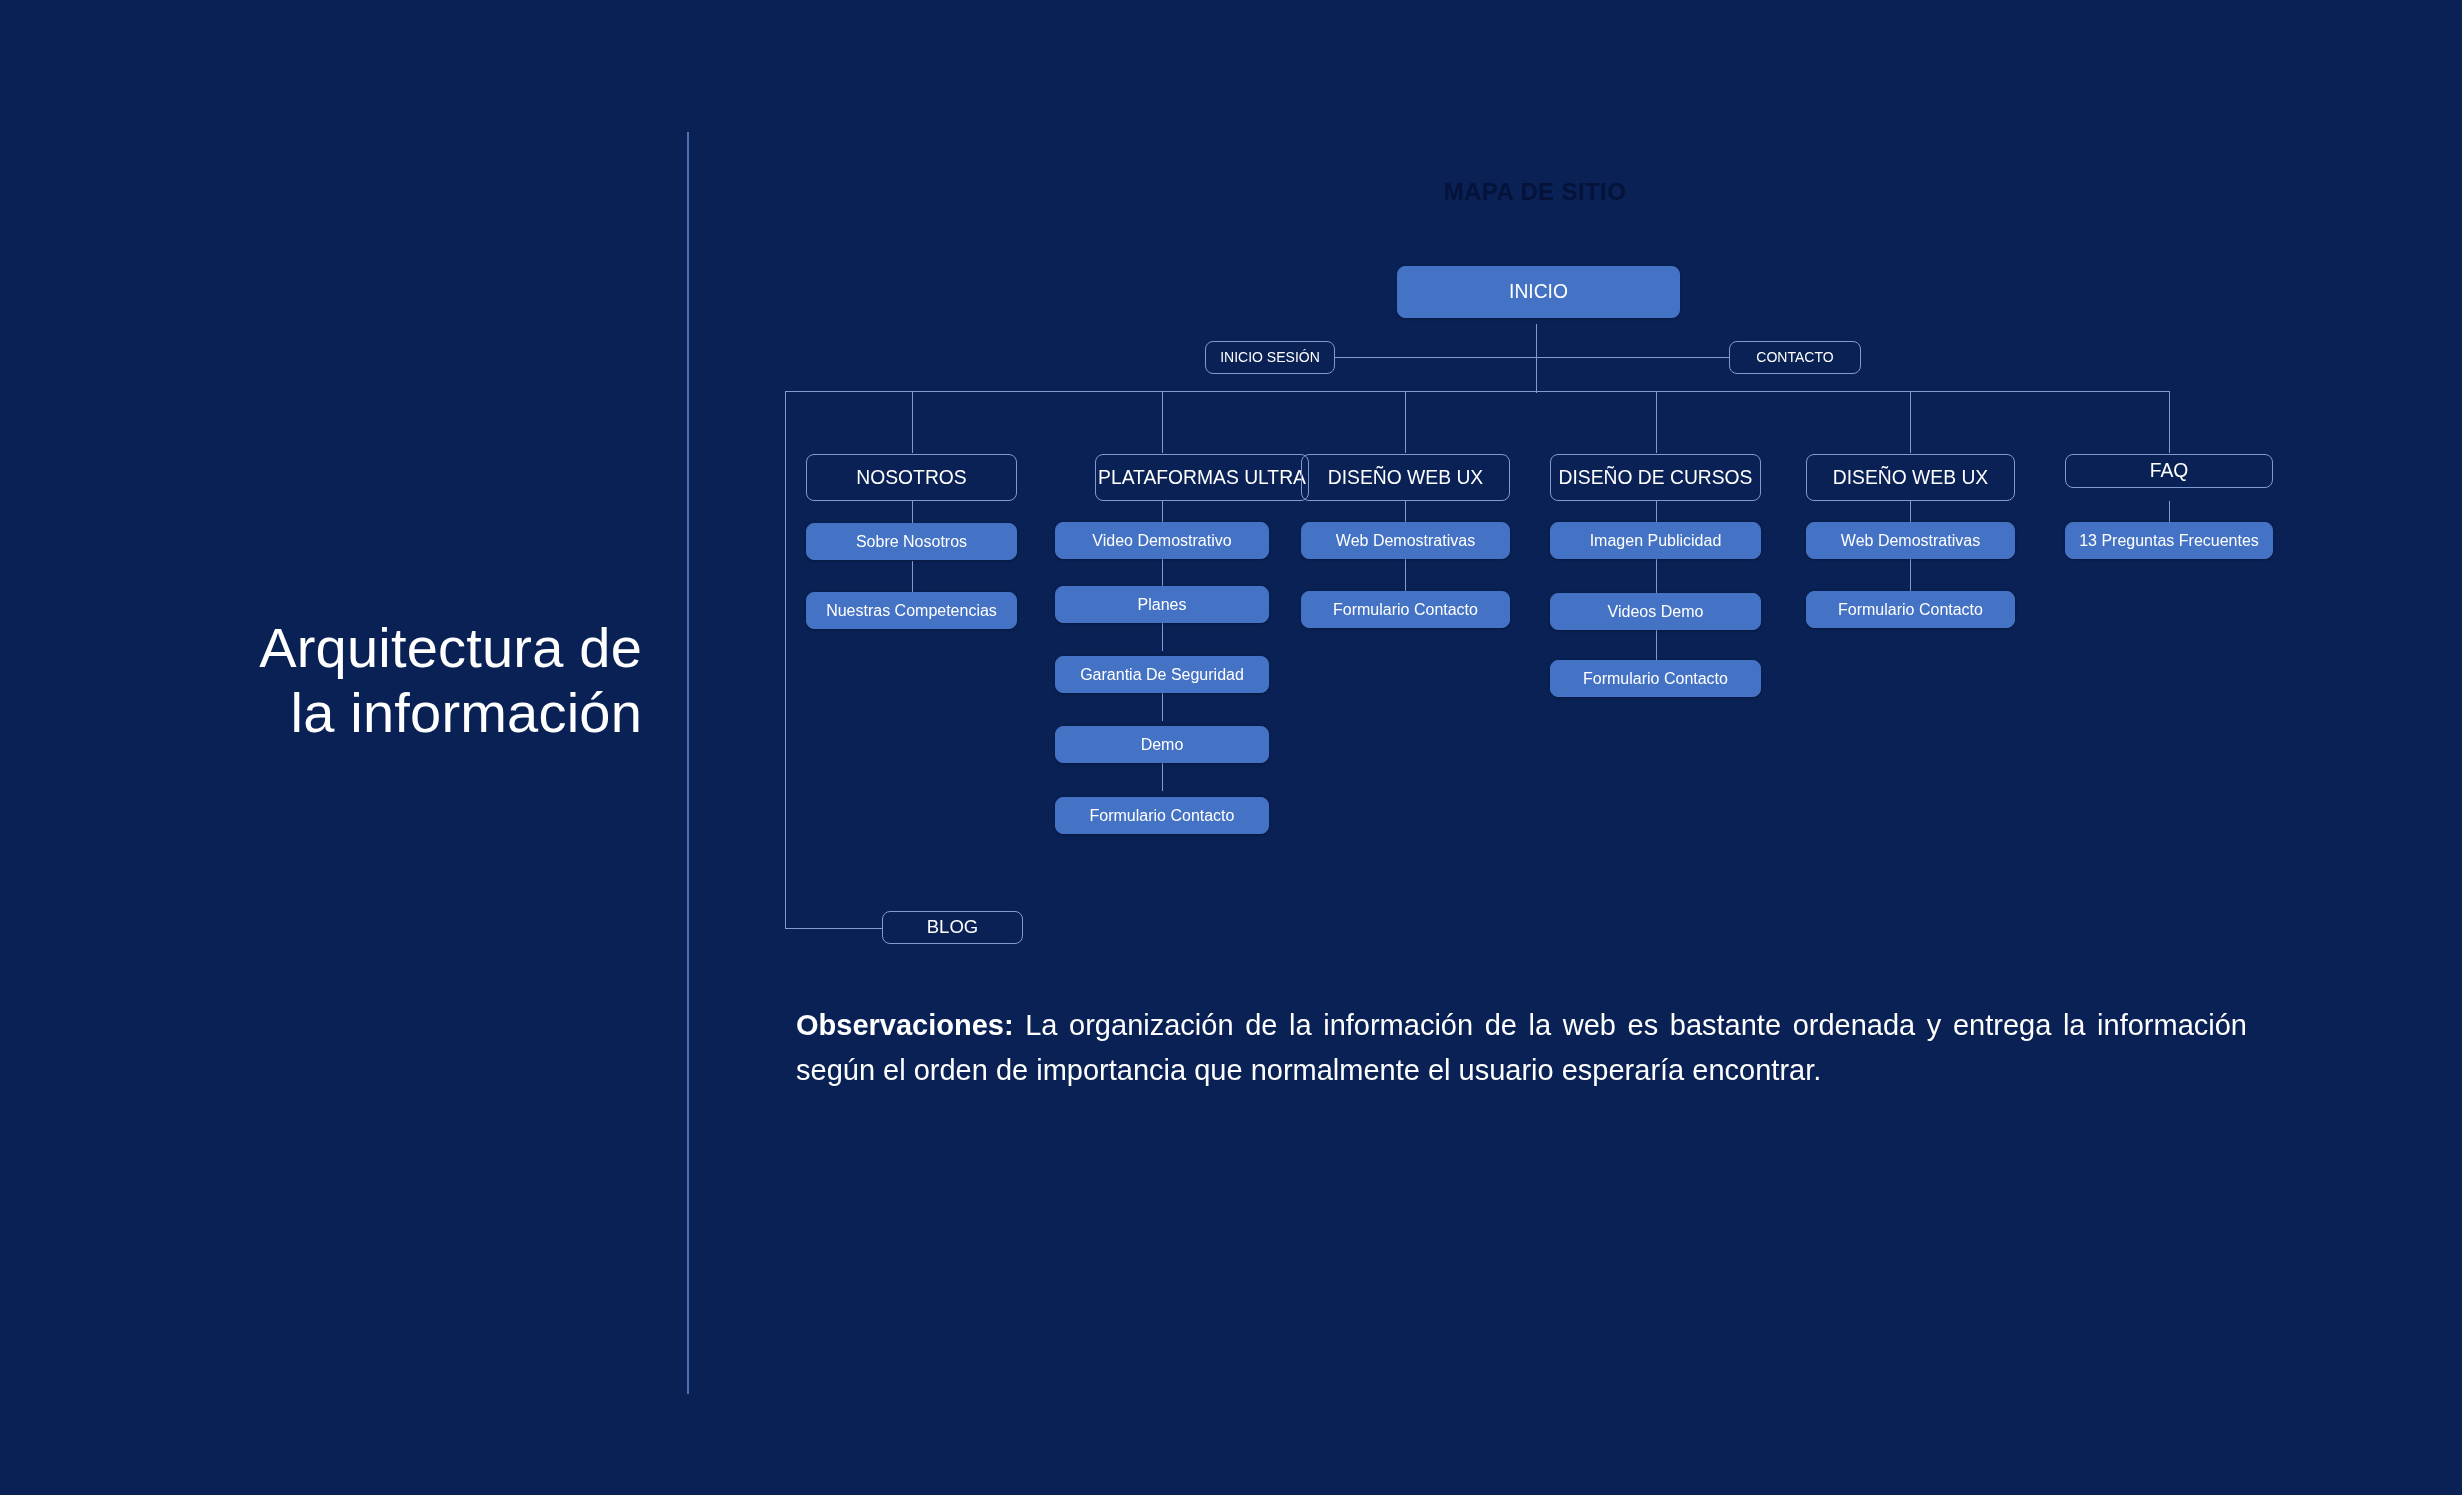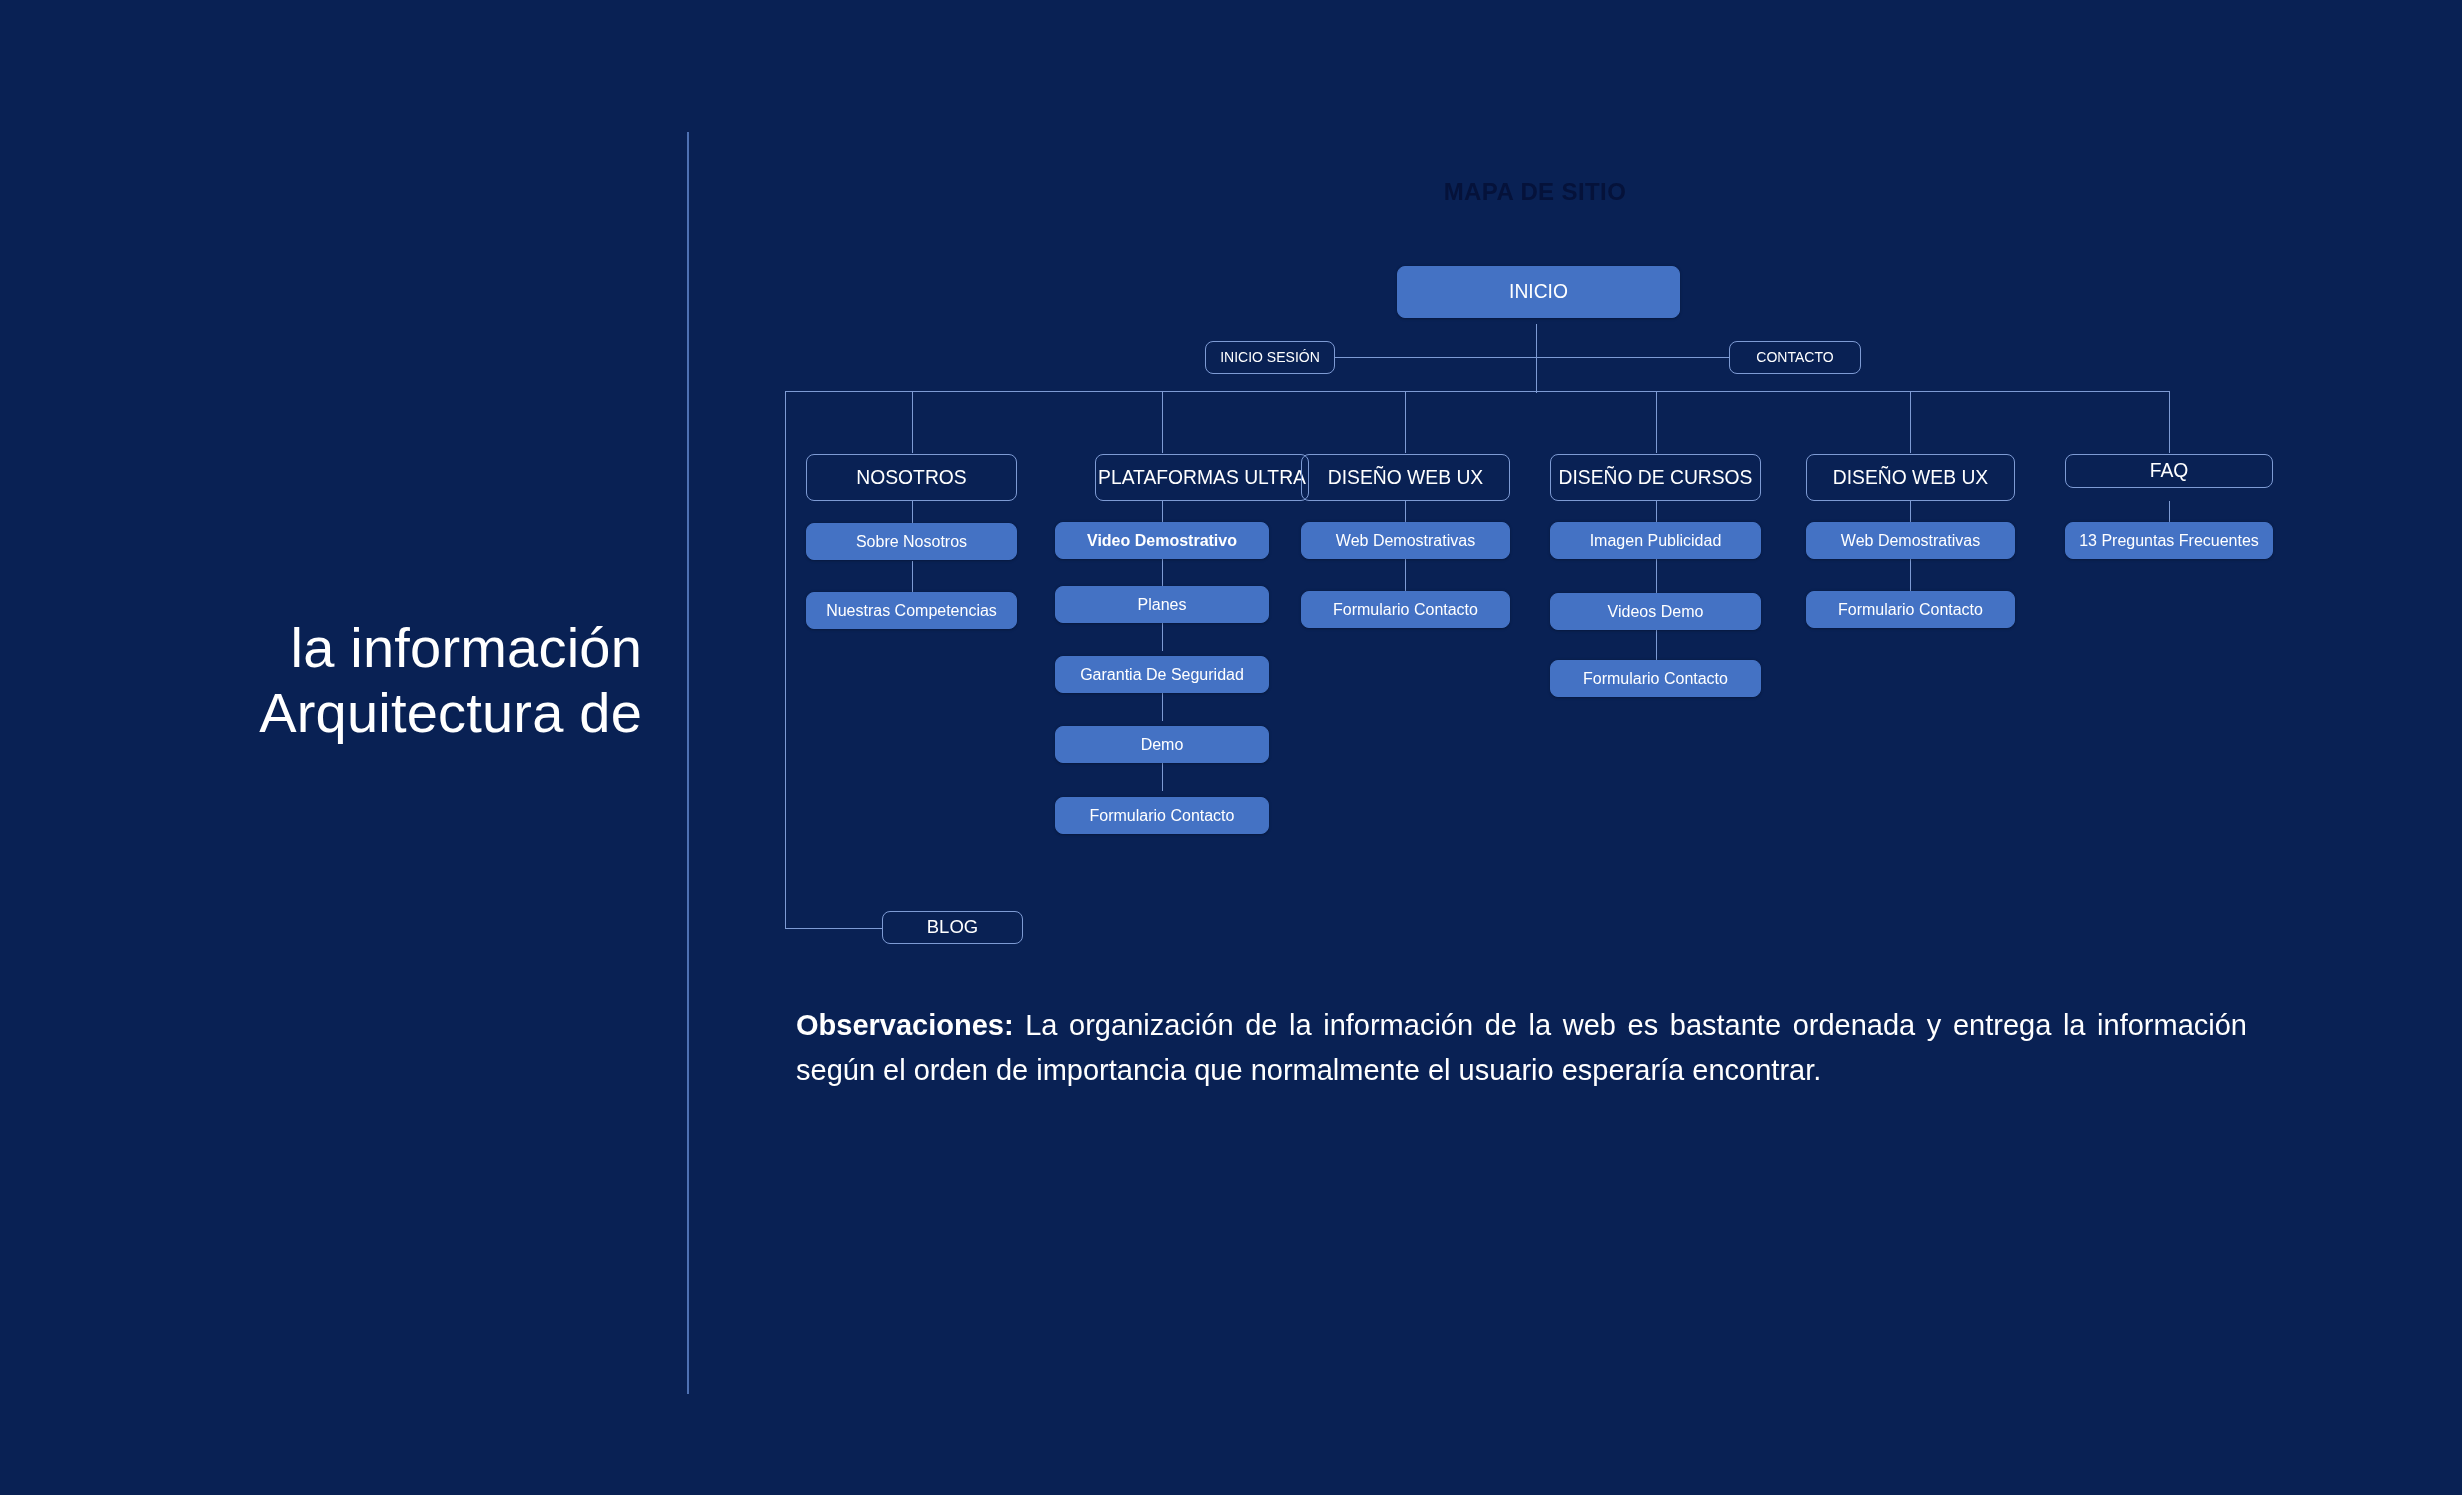--- a/index.html
+++ b/index.html
@@ -96,22 +96,22 @@
   .copy b { font-weight: bold; }
 </style>
 </head>
 <body>
 
 <div class="slide">
 
   <div class="divider"></div>
 
   <div class="left-title">
+    <div>Arquitectura de</div>
     <div>la información</div>
-    <div>Arquitectura de</div>
   </div>
 
   <div class="map-title">MAPA DE SITIO</div>
 
   <div class="line v" style="left:1536px; top:324px; height:69px;"></div>
 
   <div class="line h" style="left:1335px; top:357px; width:394px;"></div>
 
   <div class="line h" style="left:785px; top:391px; width:1385px;"></div>
 
@@ -155,21 +155,21 @@
   <div class="node outline n-head" style="left:806px; top:454px; width:211px; height:47px;">NOSOTROS</div>
   <div class="node outline n-head" style="left:1055px; top:454px; width:214px; height:47px;margin-left:40px;">PLATAFORMAS ULTRA</div>
   <div class="node outline n-head" style="left:1301px; top:454px; width:209px; height:47px;">DISEÑO WEB UX</div>
   <div class="node outline n-head" style="left:1550px; top:454px; width:211px; height:47px;">DISEÑO DE CURSOS</div>
   <div class="node outline n-head" style="left:1806px; top:454px; width:209px; height:47px;">DISEÑO WEB UX</div>
   <div class="node outline n-head" style="left:2065px; top:454px; width:208px; height:34px;">FAQ</div>
 
   <div class="node filled n-leaf" style="left:806px; top:523px; width:211px; height:37px;">Sobre Nosotros</div>
   <div class="node filled n-leaf" style="left:806px; top:592px; width:211px; height:37px;">Nuestras Competencias</div>
 
-  <div class="node filled n-leaf" style="left:1055px; top:522px; width:214px; height:37px;font-weight:bold;">Video Demostrativo</div>
+  <div class="node filled n-leaf" style="left:1055px; top:522px; width:214px; height:37px;">Video Demostrativo</div>
   <div class="node filled n-leaf" style="left:1055px; top:586px; width:214px; height:37px;">Planes</div>
   <div class="node filled n-leaf" style="left:1055px; top:656px; width:214px; height:37px;">Garantia De Seguridad</div>
   <div class="node filled n-leaf" style="left:1055px; top:726px; width:214px; height:37px;">Demo</div>
   <div class="node filled n-leaf" style="left:1055px; top:797px; width:214px; height:37px;">Formulario Contacto</div>
 
   <div class="node filled n-leaf" style="left:1301px; top:522px; width:209px; height:37px;">Web Demostrativas</div>
   <div class="node filled n-leaf" style="left:1301px; top:591px; width:209px; height:37px;">Formulario Contacto</div>
 
   <div class="node filled n-leaf" style="left:1550px; top:522px; width:211px; height:37px;">Imagen Publicidad</div>
   <div class="node filled n-leaf" style="left:1550px; top:593px; width:211px; height:37px;">Videos Demo</div>

